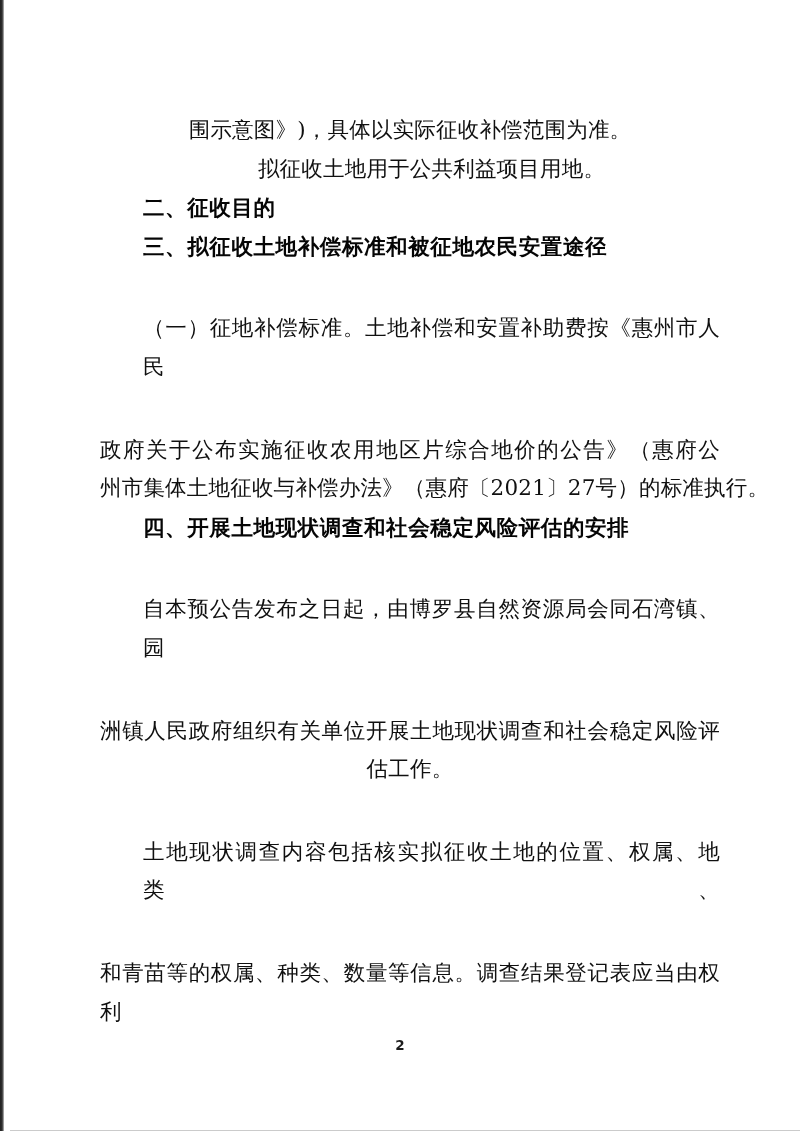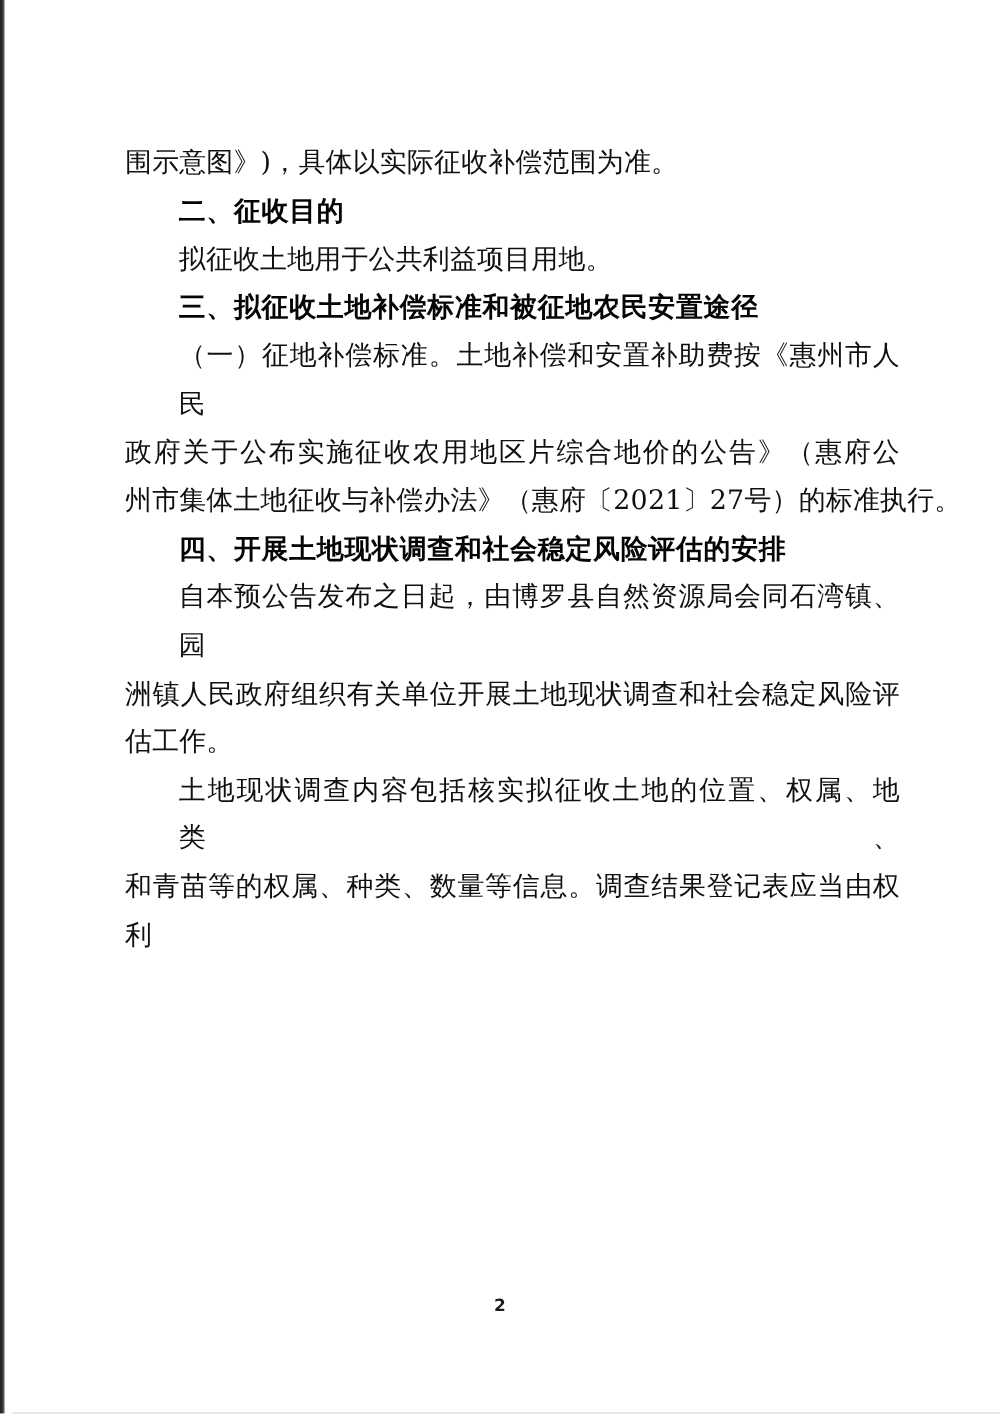--- a/index.html
+++ b/index.html
@@ -45,26 +45,28 @@
     width: 620px;
   }
   .line {
     font-family: "DejaVu Serif", "Liberation Serif", serif;
     font-size: 21.5px;
     line-height: 38.6px;
     color: #101010;
     white-space: pre;
     letter-spacing: 0.2px;
     text-rendering: geometricPrecision;
+    text-align: center;
   }
   
   .justify {
     text-align: justify;
     text-align-last: justify;
     white-space: normal;
+    margin-top: 44px;
   }
   .heading {
     font-family: "DejaVu Sans", "Liberation Sans", sans-serif;
     font-weight: 700;
     font-size: 21.5px;
     line-height: 38.6px;
     color: #050505;
     white-space: pre;
     letter-spacing: 0.6px;
   }
@@ -88,24 +90,24 @@
 <div class="page">
 
   <div class="scan-edge-left"></div>
   <div class="scan-edge-bottom"></div>
 
   <div class="content" id="body-root">
       <div>
         <div class="line">围示意图》)，具体以实际征收补偿范围为准。</div>
       </div>
       <div>
-        <div class="heading indent-head">二、征收目的</div>
+        <div class="line indent1">拟征收土地用于公共利益项目用地。</div>
       </div>
       <div>
-        <div class="line indent1">拟征收土地用于公共利益项目用地。</div>
+        <div class="heading indent-head">二、征收目的</div>
       </div>
       <div>
         <div class="heading indent-head">三、拟征收土地补偿标准和被征地农民安置途径</div>
       </div>
       <div>
         <div class="line indent1 justify">（一）征地补偿标准。土地补偿和安置补助费按《惠州市人民</div>
         <div class="line justify">政府关于公布实施征收农用地区片综合地价的公告》（惠府公</div>
         <div class="line">州市集体土地征收与补偿办法》（惠府〔2021〕27号）的标准执行。</div>
       </div>
       <div>

